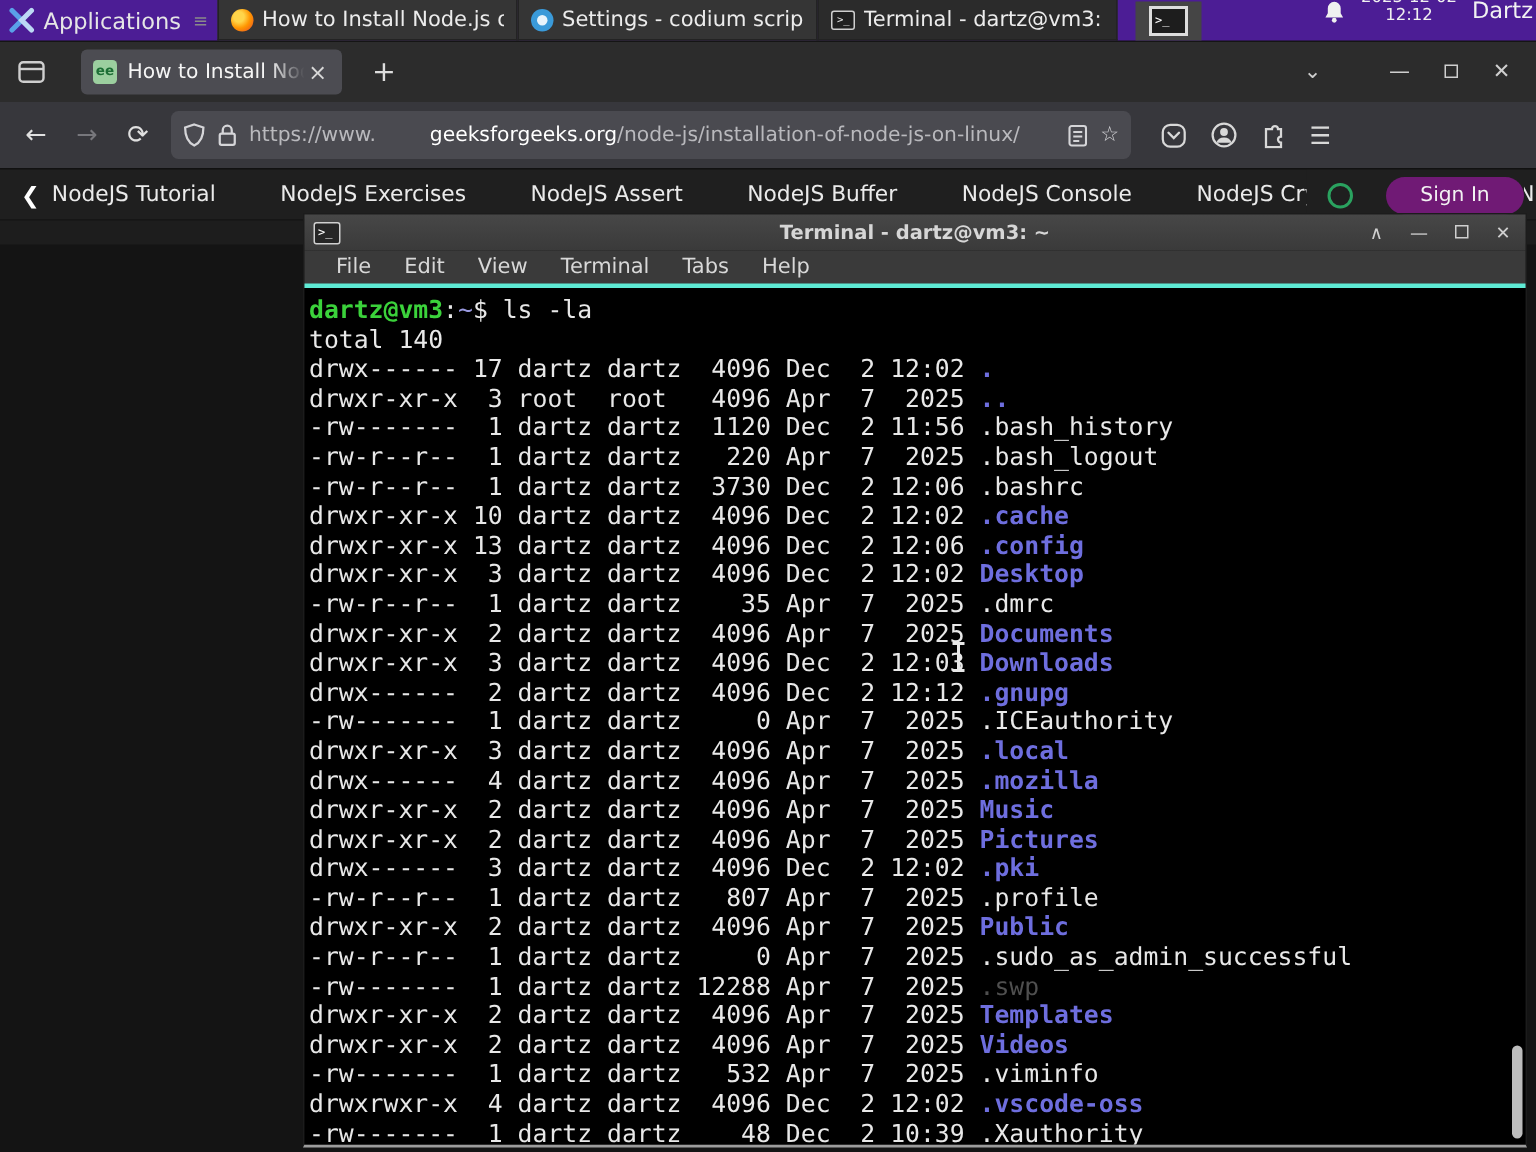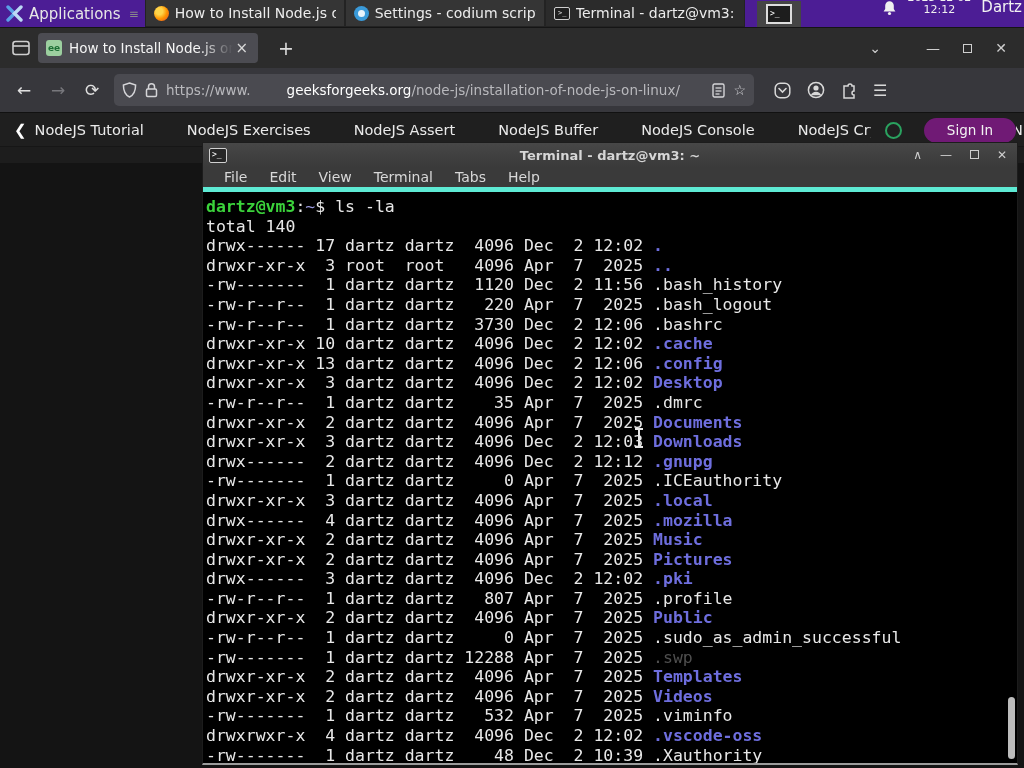--- a/index.html
+++ b/index.html
@@ -32,21 +32,21 @@
                     font-family:"DejaVu Sans Mono",monospace; font-size:8px; line-height:15px; padding-left:2px; }
   .tray { position:absolute; right:0; top:0; height:16px; display:flex; align-items:flex-end; gap:10px; padding-right:2px; }
   .bell-icon svg { display:block; }
   .clock { text-align:center; font-size:11px; line-height:12px; color:#f0f0f0; }
   .tray-user { font-size:15px; color:#f2f2f2; padding-right:0; }
 
   
   .browser { position:absolute; left:0; top:28px; width:1024px; height:740px; background:#161616; }
   .tabbar { height:40px; background:#2c2c2c; display:flex; align-items:center; padding:0 6px; }
   .fxview { width:30px; height:28px; display:flex; align-items:center; justify-content:center; border-radius:4px; }
-  .tab { width:220px; height:30px; margin-left:2px; background:#4c4c52; border-radius:4px;
+  .tab { width:174px; height:30px; margin-left:18px; background:#4c4c52; border-radius:4px;
          display:flex; align-items:center; padding:0 8px; color:#f5f5f5; font-size:13.5px; }
   .favicon { width:16px; height:16px; border-radius:3px; background:#9ccf9f; color:#1d6f35; font-weight:bold;
              font-size:9px; display:flex; align-items:center; justify-content:center; margin-right:7px; }
   .tab-title { flex:1; white-space:nowrap; overflow:hidden;
                -webkit-mask-image:linear-gradient(90deg,#000 80%,transparent); mask-image:linear-gradient(90deg,#000 80%,transparent); }
   .tab-close { color:#d8d8d8; font-size:15px; padding:0 2px; }
   .newtab { color:#dddddd; font-size:19px; margin-left:12px; padding:0 8px; }
   .tab-spacer { flex:1; }
   .tabbar-ctrl { color:#cfcfcf; font-size:14px; width:34px; text-align:center; }
   .win-max-sq { display:inline-block; width:9px; height:9px; border:1.5px solid #cfcfcf; }
@@ -80,21 +80,21 @@
   .termwin { position:absolute; left:202px; top:142px; width:816px; height:623px; z-index:40;
              border:1px solid #1c1c1c; border-bottom:2px solid #9c9c9c; display:flex; flex-direction:column; }
   .term-titlebar { height:24px; background:linear-gradient(#474747,#3a3a3a); display:flex; align-items:center;
                    padding:0 6px; color:#dcdcdc; position:relative; }
   .term-title { position:absolute; left:0; right:0; text-align:center; font-weight:bold; font-size:13px; color:#d6d6d6; }
   .term-ico { width:18px; height:15px; background:#262626; border:1px solid #d0d0d0; border-radius:2px; color:#fff;
               font-family:"DejaVu Sans Mono",monospace; font-size:8px; line-height:12px; padding-left:2px; z-index:2; }
   .term-btns { margin-left:auto; display:flex; gap:18px; z-index:2; padding-right:4px; }
   .term-btn { color:#cfcfcf; font-size:12px; line-height:24px; }
   .term-btn .sq { display:inline-block; width:9px; height:9px; border:1.5px solid #cfcfcf; }
-  .term-menubar { height:25px; background:#3a3a3a; border-bottom:5px solid #5eead4; display:flex; align-items:center;
+  .term-menubar { height:25px; background:#3a3a3a; border-bottom:3px solid #5eead4; display:flex; align-items:center;
                   gap:0; padding-left:10px; }
   .menu-item { color:#d8d8d8; font-size:14px; padding:0 11px; }
   .term-screen { flex:1; background:#000; font-family:"DejaVu Sans Mono",monospace; font-size:16.5px;
                  padding:5px 0 0 3px; position:relative; overflow:hidden; }
   .tline { height:19.6px; line-height:19.6px; white-space:pre; color:#e8e8e8; }
   .c-green { color:#3bd23b; font-weight:bold; }
   .c-cwd { color:#9a9ae0; }
   .c-dir { color:#6e6ede; font-weight:bold; }
   .c-file { color:#e8e8e8; }
   .c-dim { color:#4f4f4f; }

